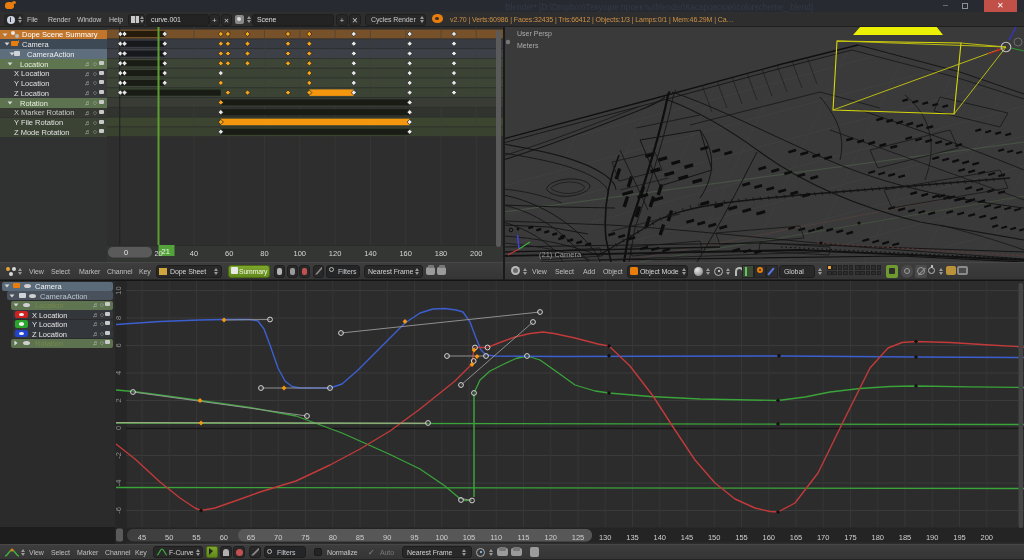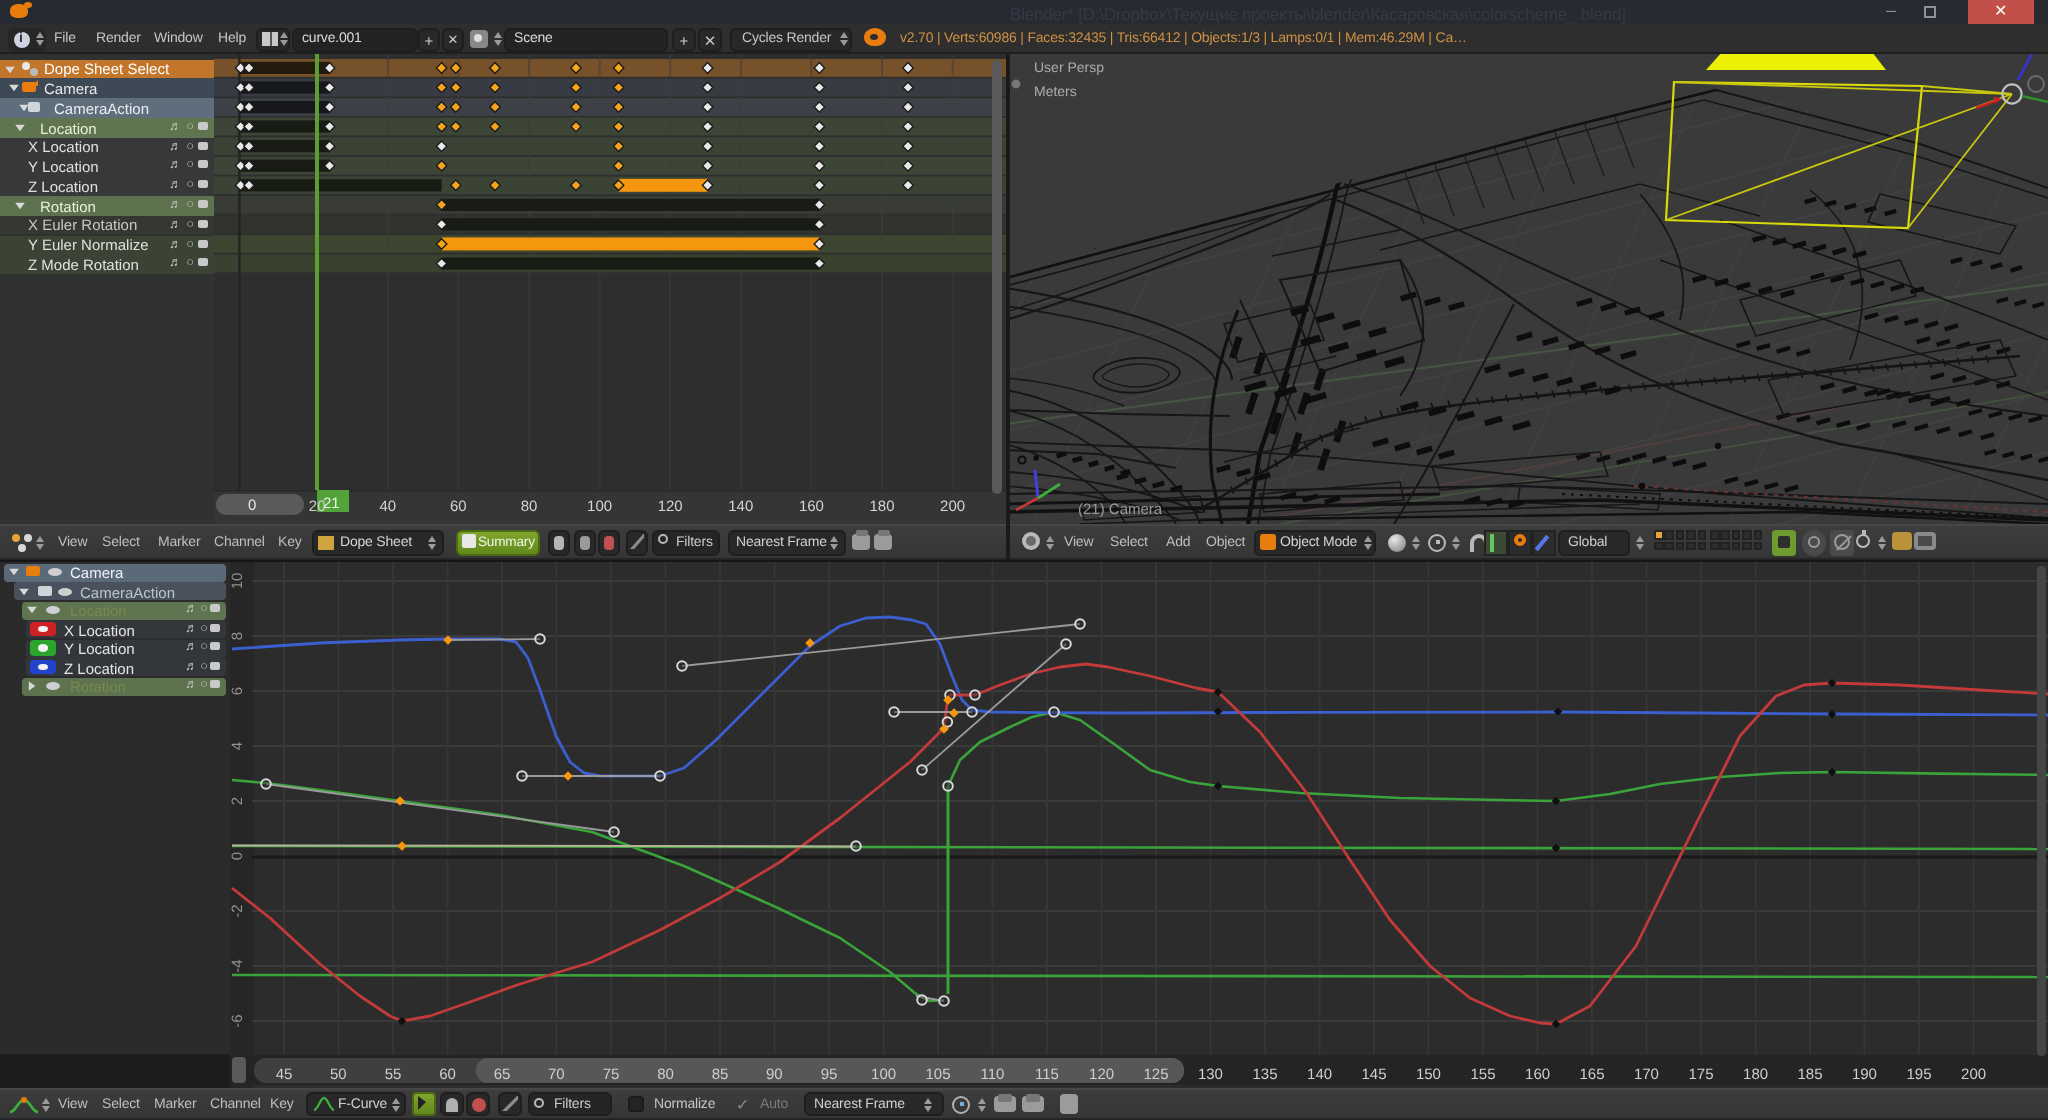--- a/index.html
+++ b/index.html
@@ -185,21 +185,21 @@
       <text x="228.1" y="228.5" font-size="7.5" fill="#d4d4d4" text-anchor="middle">120</text>
       <text x="263.4" y="228.5" font-size="7.5" fill="#d4d4d4" text-anchor="middle">140</text>
       <text x="298.7" y="228.5" font-size="7.5" fill="#d4d4d4" text-anchor="middle">160</text>
       <text x="334.0" y="228.5" font-size="7.5" fill="#d4d4d4" text-anchor="middle">180</text>
       <text x="369.3" y="228.5" font-size="7.5" fill="#d4d4d4" text-anchor="middle">200</text>
       <rect x="389" y="3" width="5" height="217" rx="2.5" fill="#5a5a5a"></rect>
     </svg>
     <div class="abs" style="left:0;top:27px;width:107px;height:235px;background:#303131"></div>
     <div class="chrow" style="top:29.5px;width:107px;background:#c1762c">
       <span class="tri" style="left:2px;top:3px;transform:scale(.8)"></span>
-      <span style="position:absolute;left:22px;top:0.8px;color:#fff">Dope Sheet Select</span>
+      <span style="position:absolute;left:22px;top:0.8px;color:#fff">Dope Scene Summary</span>
       <span class="abs" style="left:11px;top:1.5px;width:4px;height:4px;background:#e8e8e8;border-radius:50%"></span>
       <span class="abs" style="left:15px;top:4px;width:4px;height:4px;background:#b9b9b9;border-radius:50%"></span>
     </div>
     <div class="chrow" style="top:39.3px;width:107px;background:#3e4956">
       <span class="tri" style="left:4px;top:3px;transform:scale(.8)"></span>
       <span style="position:absolute;left:22px;top:0.8px;color:#e8e8e8">Camera</span>
       <span class="abs" style="left:11px;top:2px;width:7px;height:5px;background:#e87d0d;border-radius:1px"></span>
       <span class="abs" style="left:16px;top:1px;border-left:3px solid transparent;border-bottom:3px solid #e87d0d"></span>
     </div>
     <div class="chrow" style="top:49.1px;width:107px;background:#5e6e7d">
@@ -233,27 +233,27 @@
       <span class="abs" style="right:3px;top:2px;width:5px;height:4px;background:#c9c9c9;border-radius:1px"></span>
     </div>
     <div class="chrow" style="top:98.0px;width:107px;background:#5d7350">
       <span class="tri" style="left:7px;top:3px;transform:scale(.8)"></span>
       <span style="position:absolute;left:20px;top:0.8px;color:#e8f0dc">Rotation</span>
       <span class="kico" style="right:16px;top:1px">♬</span>
       <span class="kico" style="right:10px;top:1px">○</span>
       <span class="abs" style="right:3px;top:2px;width:5px;height:4px;background:#c9c9c9;border-radius:1px"></span>
     </div>
     <div class="chrow" style="top:107.7px;width:107px;background:#343830">
-      <span style="position:absolute;left:14px;top:0.8px;color:#c8c8c8">X Euler Rotation</span>
+      <span style="position:absolute;left:14px;top:0.8px;color:#c8c8c8">X Marker Rotation</span>
       <span class="kico" style="right:16px;top:1px">♬</span>
       <span class="kico" style="right:10px;top:1px">○</span>
       <span class="abs" style="right:3px;top:2px;width:5px;height:4px;background:#c9c9c9;border-radius:1px"></span>
     </div>
     <div class="chrow" style="top:117.5px;width:107px;background:#3b4334">
-      <span style="position:absolute;left:14px;top:0.8px;color:#e0e0e0">Y Euler Normalize</span>
+      <span style="position:absolute;left:14px;top:0.8px;color:#e0e0e0">Y File Rotation</span>
       <span class="kico" style="right:16px;top:1px">♬</span>
       <span class="kico" style="right:10px;top:1px">○</span>
       <span class="abs" style="right:3px;top:2px;width:5px;height:4px;background:#c9c9c9;border-radius:1px"></span>
     </div>
     <div class="chrow" style="top:127.3px;width:107px;background:#3b4334">
       <span style="position:absolute;left:14px;top:0.8px;color:#e0e0e0">Z Mode Rotation</span>
       <span class="kico" style="right:16px;top:1px">♬</span>
       <span class="kico" style="right:10px;top:1px">○</span>
       <span class="abs" style="right:3px;top:2px;width:5px;height:4px;background:#c9c9c9;border-radius:1px"></span>
     </div>

